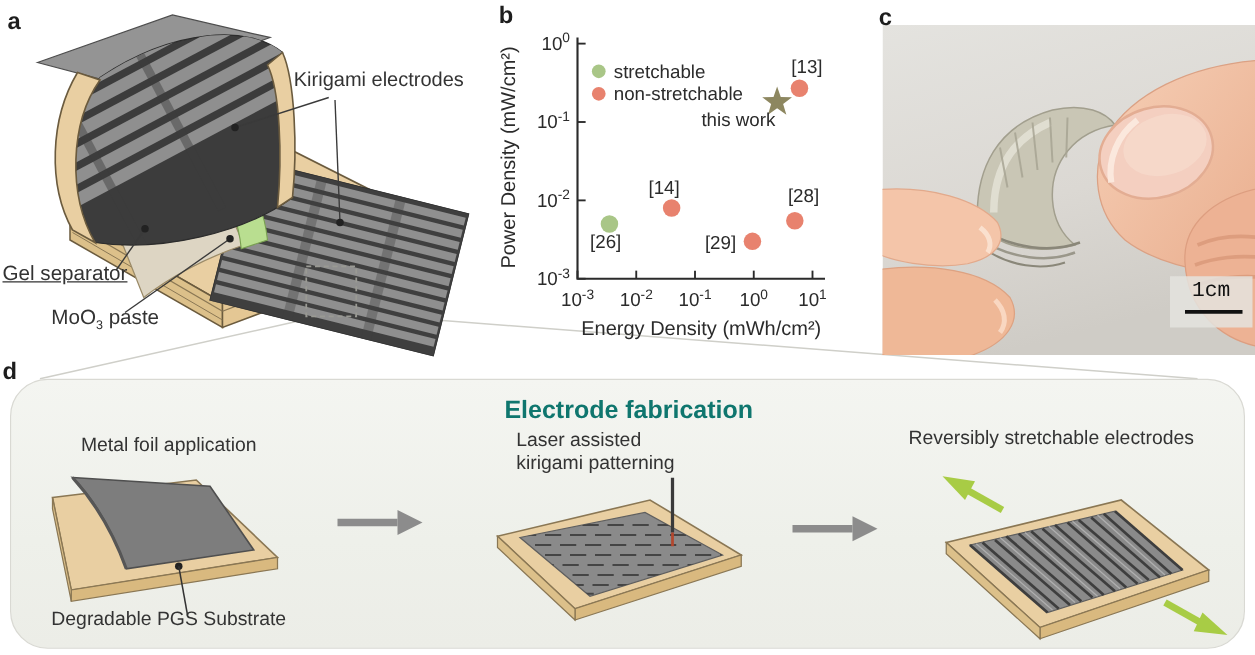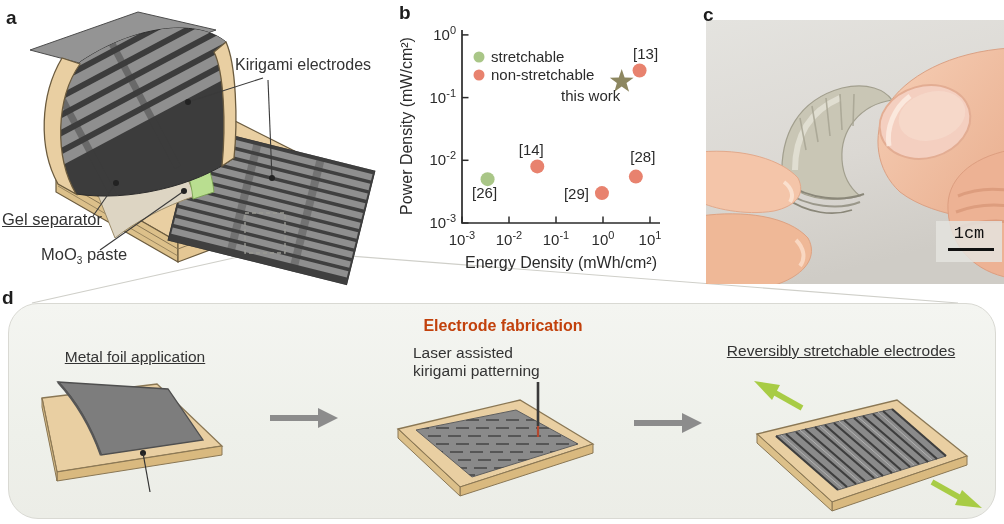--- a/index.html
+++ b/index.html
@@ -1,27 +1,27 @@
 <!DOCTYPE html>
 <html><head>
 <meta charset="utf-8">
 <style>
   html,body{margin:0;padding:0;background:#ffffff;}
   #fig{position:relative;width:1004px;height:524px;background:#ffffff;overflow:hidden;
        font-family:"Liberation Sans", sans-serif;color:#2e2e2e;}
   .abs{position:absolute;}
   .panel-letter{position:absolute;font-size:19px;font-weight:bold;color:#1d1d1d;line-height:1;}
   .lbl{position:absolute;font-size:16px;color:#333;line-height:1.18;white-space:nowrap;}
-  .lbl-center{text-align:center;text-decoration:underline;}
+  .lbl-center{text-align:center;}
   sub{font-size:10px;}
   #panel-d-box{position:absolute;left:8px;top:303px;width:986px;height:214px;
       background:linear-gradient(180deg,#f4f5f1 0%,#eef0ea 60%,#ecede7 100%);
       border:1px solid #d9d9d3;border-radius:30px;}
   #d-title{position:absolute;left:378px;top:317px;width:250px;text-align:center;
-      font-size:16px;font-weight:bold;color:#c2410c;}
+      font-size:20px;font-weight:bold;color:#0f766e;}
   #d-step1{left:28px;top:348px;width:214px;font-size:15.5px;text-align:center;}
   #d-step2{left:413px;top:344px;font-size:15.5px;}
   #d-step3{left:688px;top:342px;width:306px;font-size:15.5px;text-align:center;}
   #d-substrate{left:30px;top:487px;width:210px;font-size:15.5px;text-align:center;}
   #a-kirigami{left:212px;top:56px;margin-left:23px;}
   #a-gel{left:2px;top:210px;font-size:16.5px;text-decoration:underline;}
   #a-moo3{left:16px;top:245px;font-size:16.5px;margin-left:25px;}
   #c-scalebox{position:absolute;left:936px;top:221px;width:66px;height:41px;
       background:rgba(228,227,222,0.85);}
   #c-scaletext{position:absolute;left:940px;top:224px;width:58px;text-align:center;
@@ -229,20 +229,21 @@
   <div id="c-scaletext">1cm</div>
   <div id="c-scalebar"></div>
 
   <div id="d-title">Electrode fabrication</div>
   <div class="lbl lbl-center" id="d-step1">Metal foil application</div>
   <div class="lbl lbl-center" id="d-step3">Reversibly stretchable electrodes</div>
   <div class="lbl" id="d-step2">
     <div>Laser assisted</div>
     <div>kirigami patterning</div>
   </div>
+  <div class="lbl lbl-center" id="d-substrate">Degradable PGS Substrate</div>
 
   <svg class="abs" style="left:22px;top:368px" width="230" height="132" viewBox="0 0 230 132">
     <polygon points="20,30 135,16 200,78 35,104" fill="#e9cfa2" stroke="#8a7754" stroke-width="1.3"></polygon>
     <polygon points="35,104 200,78 200,87 35,113" fill="#d9b97f" stroke="#8a7754" stroke-width="1"></polygon>
     <polygon points="20,30 35,104 35,113 20,39" fill="#dcc08a" stroke="#8a7754" stroke-width="1"></polygon>
     <path d="M 36,14 L 146,21 L 181,72 L 79,87 C 70,62 56,34 36,14 Z" fill="#7d7d7d" stroke="#4f4f4f" stroke-width="1.3"></path>
     <path d="M 36,14 C 56,36 70,62 79,87" fill="none" stroke="#565656" stroke-width="2.5"></path>
     <circle cx="121" cy="85" r="3" fill="#222"></circle>
     <line x1="121" y1="85" x2="128" y2="124" stroke="#333" stroke-width="1.2"></line>
   </svg>

